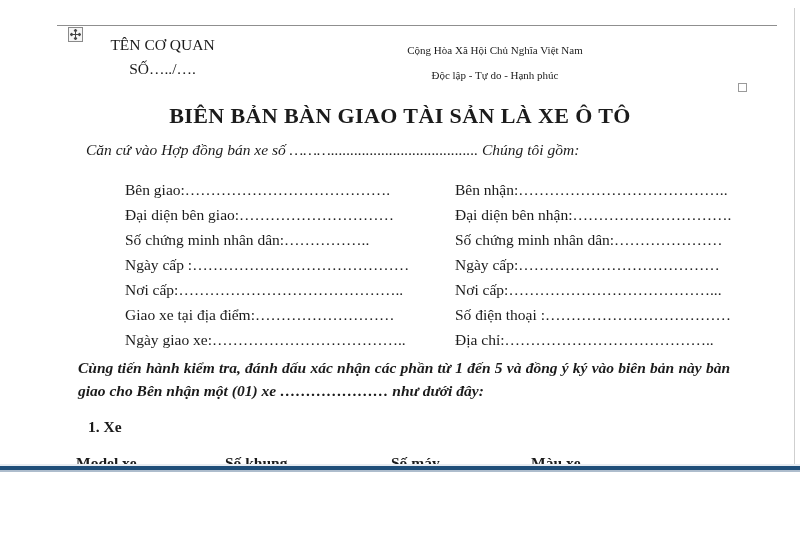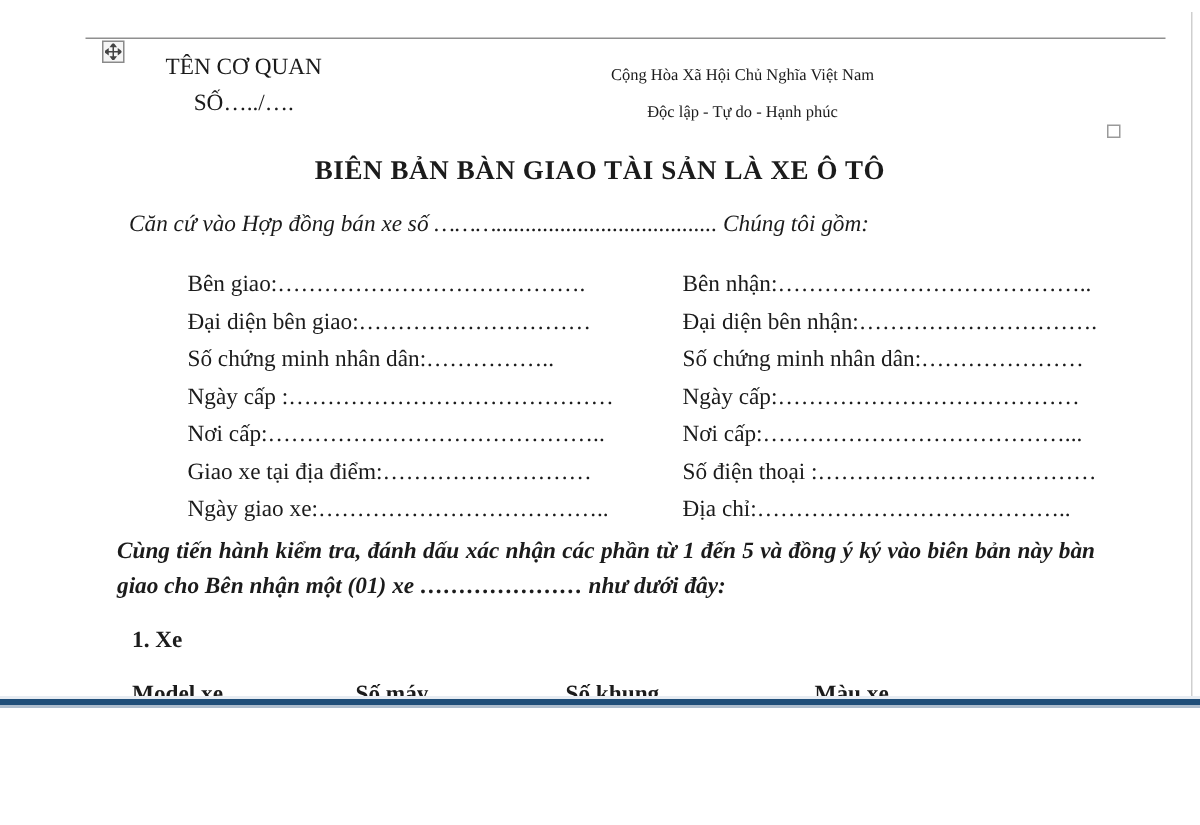--- a/index.html
+++ b/index.html
@@ -15,32 +15,32 @@
     display:flex;align-items:center;justify-content:center;cursor:move;}
   .hdr-left{position:absolute;left:90px;top:33px;width:145px;text-align:center;
     font-size:15.5px;line-height:24px;}
   .hdr-right{position:absolute;left:352px;top:38px;width:286px;text-align:center;
     font-size:11px;line-height:25px;}
   .square-marker{position:absolute;left:738px;top:83px;width:7px;height:7px;
     border:1px solid #9a9a9a;background:#fff;}
   .right-edge{position:absolute;left:794px;top:8px;height:534px;width:0;
     border-left:1px solid var(--edge-gray,#cfcfcf);}
   .title{position:absolute;left:0;top:103px;width:800px;text-align:center;
-    font-weight:700;font-size:18px;letter-spacing:.4px;}
+    font-weight:700;font-size:22px;letter-spacing:.4px;}
   .intro{position:absolute;left:86px;top:141px;width:660px;
     font-style:italic;font-size:15.5px;}
   .cols{position:absolute;left:88px;top:177px;width:660px;display:flex;}
   .col{width:325px;margin-left:37px;}
   .col .row{height:25px;line-height:25px;font-size:15.5px;white-space:nowrap;}
   .agreement{position:absolute;left:78px;top:356px;width:652px;
     font-weight:700;font-style:italic;font-size:15.5px;line-height:23px;
     text-align:justify;}
   .sec-heading{position:absolute;left:88px;font-weight:700;font-size:15.5px;}
   .sec1{top:418px;}
-  .thead{position:absolute;left:88px;top:454px;width:660px;display:flex;
+  .thead{position:absolute;left:76px;top:454px;width:660px;display:flex;
     font-weight:700;font-size:15.5px;}
   .thead .th{white-space:nowrap;}
   .th.c1{width:149px;}.th.c2{width:166px;}.th.c3{width:140px;}.th.c4{flex:1;}
   .sec2{top:517px;}
   .bottom-bar{position:absolute;left:0;bottom:0;width:800px;height:8px;}
   .bottom-bar .s1{height:2px;background:var(--bottom-bar-light,#e7ecf2);}
   .bottom-bar .s2{height:4px;background:var(--bottom-bar-navy,#1f4e79);}
   .bottom-bar .s3{height:2px;background:var(--bottom-bar-muted,#aebdcd);}
 </style>
 </head>
@@ -100,22 +100,22 @@
       <div class="row">Địa chỉ:…………………………………..</div>
     </div>
   </div>
 
   <div class="agreement">Cùng tiến hành kiểm tra, đánh dấu xác nhận các phần từ 1 đến 5 và đồng ý ký vào biên bản này bàn giao cho Bên nhận một (01) xe ………………… như dưới đây:</div>
 
   <div class="sec-heading sec1">1. Xe</div>
 
   <div class="thead">
     <div class="th c1">Model xe</div>
+    <div class="th c2">Số khung</div>
     <div class="th c3">Số máy</div>
-    <div class="th c2">Số khung</div>
     <div class="th c4">Màu xe</div>
   </div>
 
   <div class="sec-heading sec2">2.Tình trạng xe</div>
 
   <div class="bottom-bar">
     <div class="s1"></div>
     <div class="s2"></div>
     <div class="s3"></div>
   </div>

